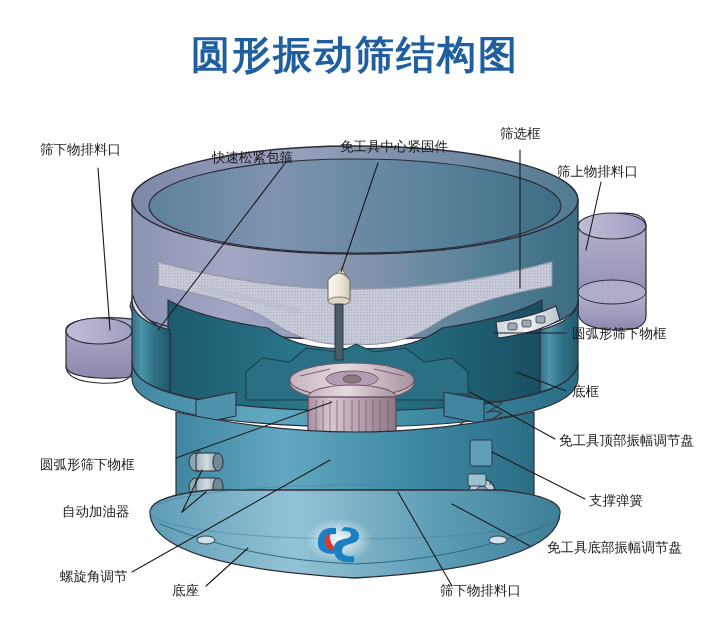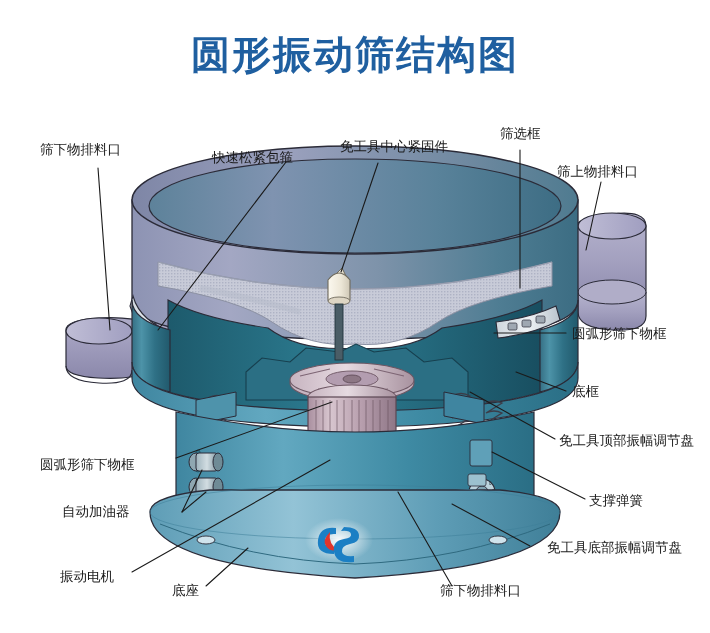--- a/index.html
+++ b/index.html
@@ -335,19 +335,19 @@
   <div class="lbl" style="left:559px;top:434px;font-family:Liberation Serif, serif;">免工具顶部振幅调节盘</div>
 
   <div class="lbl" style="left:589px;top:494px;">支撑弹簧</div>
 
   <div class="lbl" style="left:534px;top:541px;margin-left:13px;">免工具底部振幅调节盘</div>
 
   <div class="lbl" style="left:40px;top:458px;">圆弧形筛下物框</div>
 
   <div class="lbl" style="left:62px;top:505px;text-align:center;">自动加油器</div>
 
-  <div class="lbl" style="left:60px;top:570px;">振动电机</div>
+  <div class="lbl" style="left:60px;top:570px;">螺旋角调节</div>
 
   <div class="lbl" style="left:172px;top:584px;">底座</div>
 
   <div class="lbl" style="left:440px;top:584px;">筛下物排料口</div>
 
 </div>
 
 </body></html>

